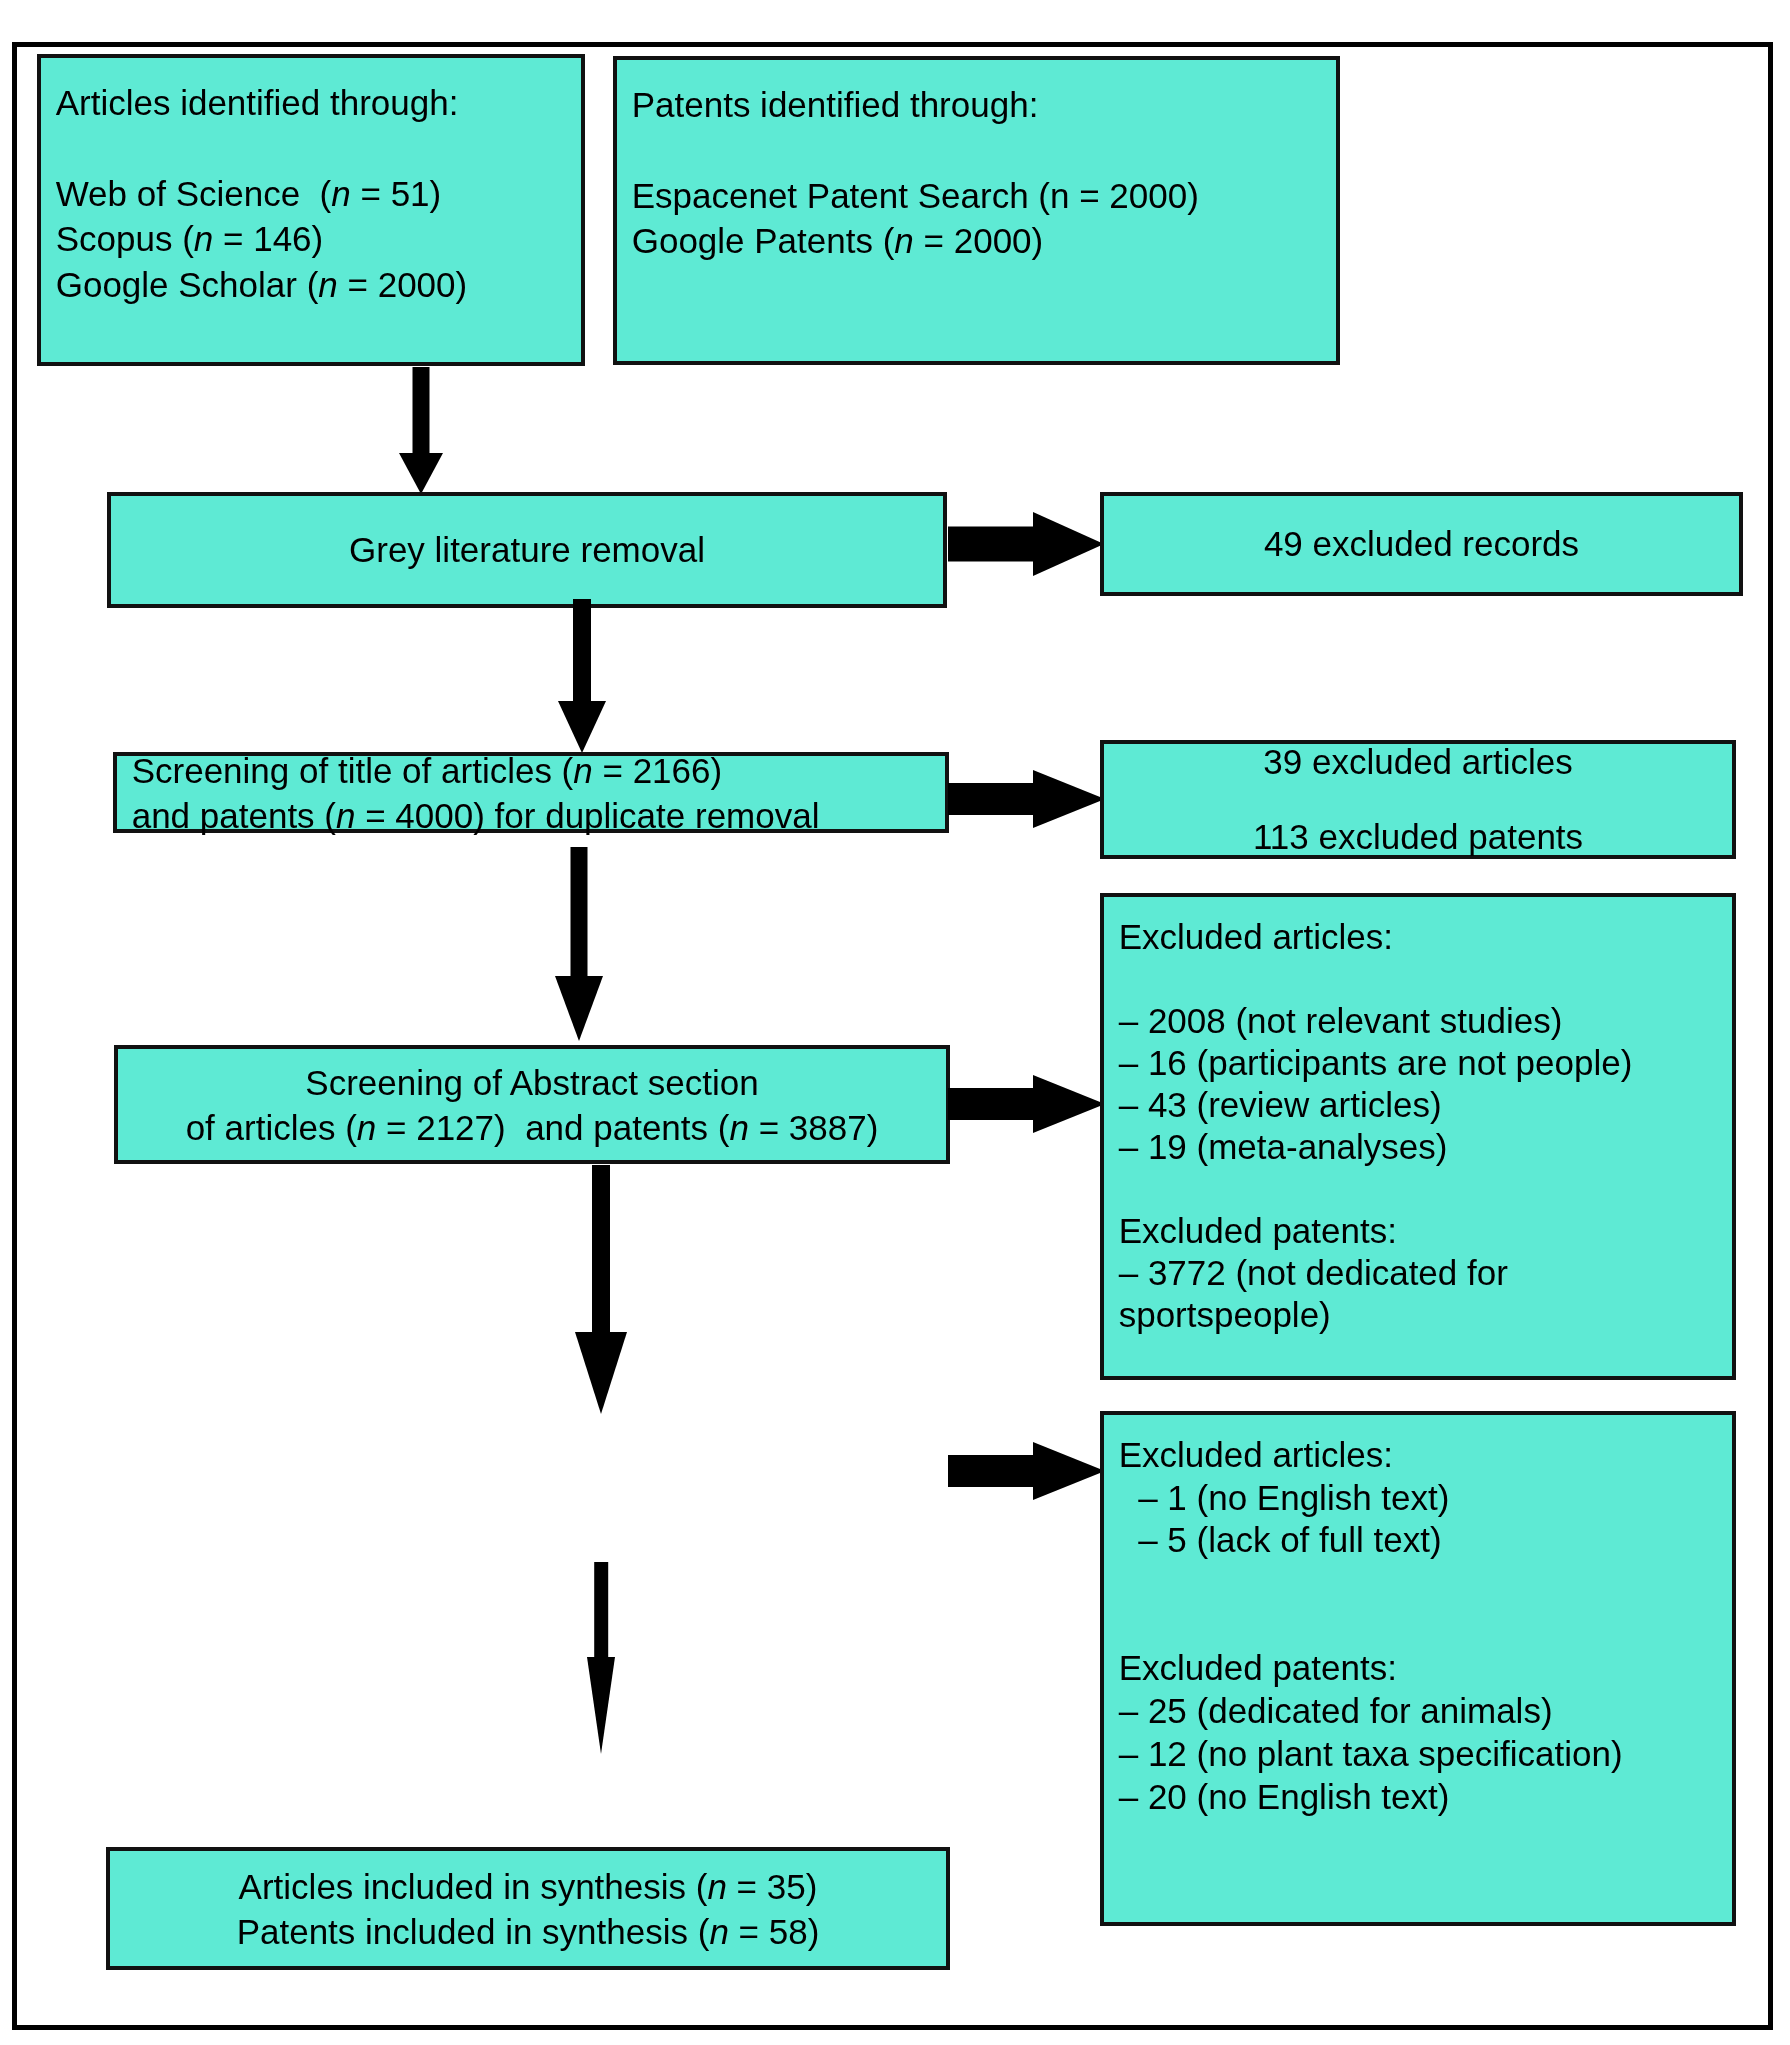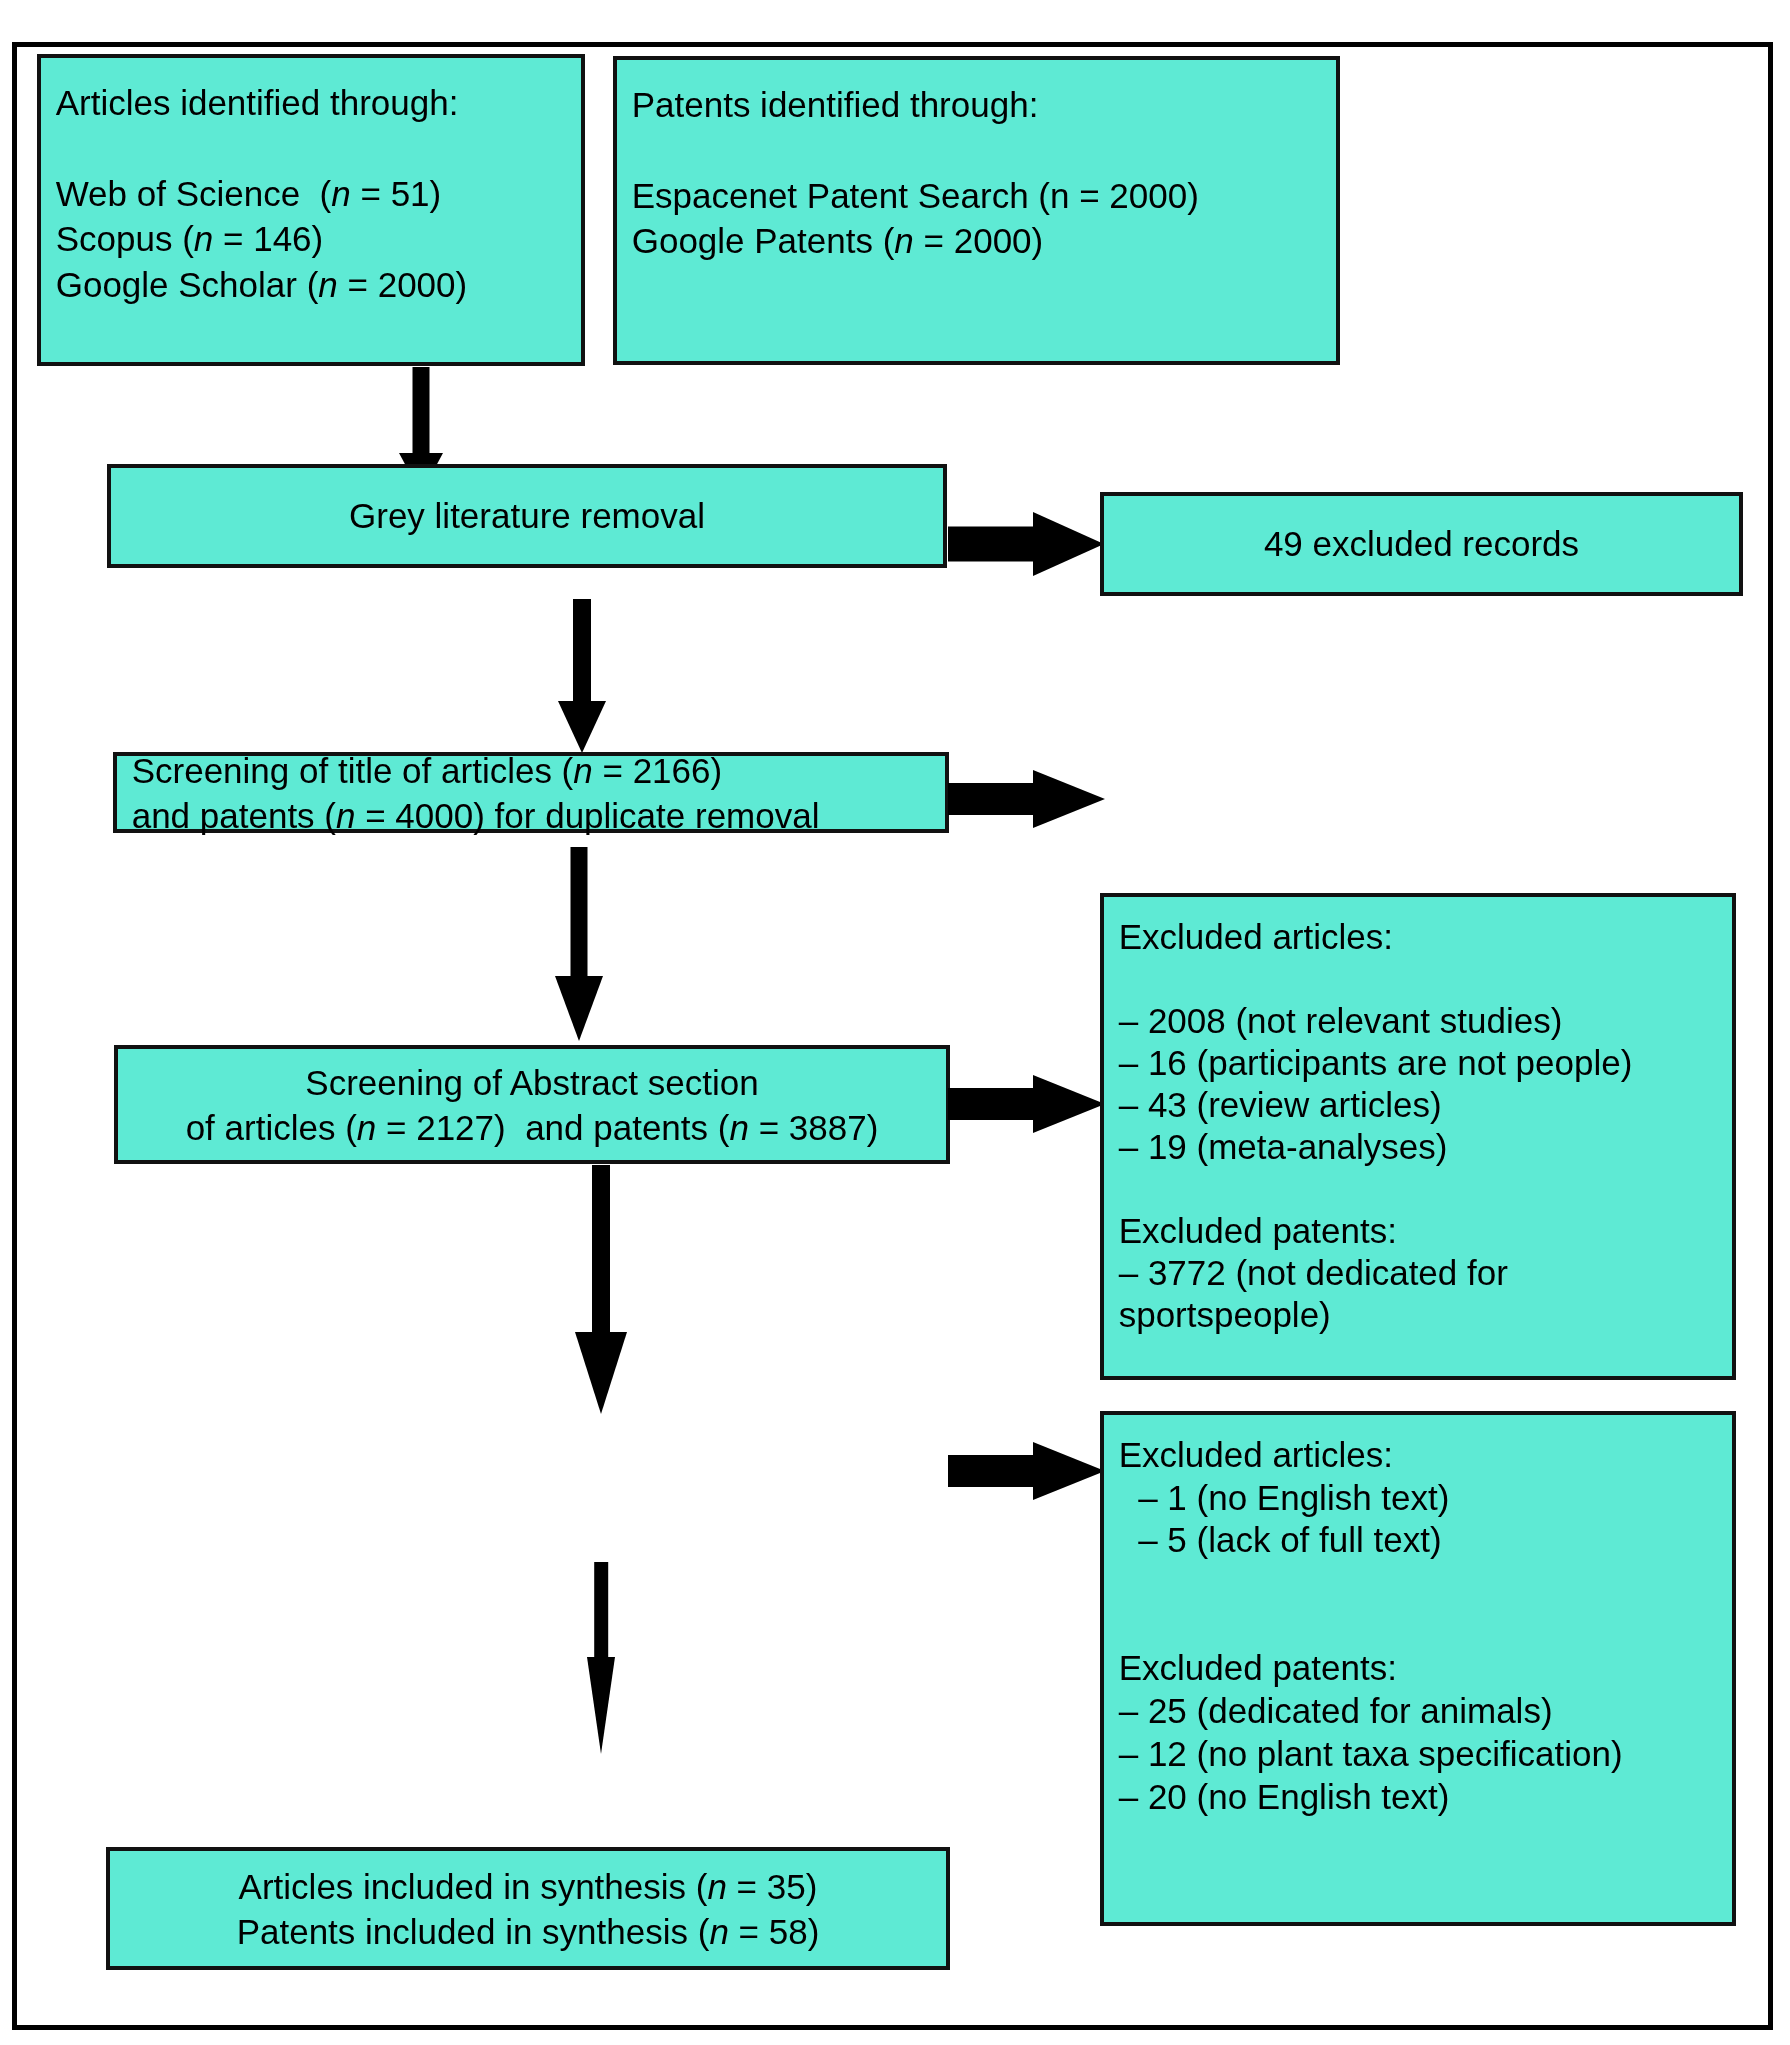--- a/index.html
+++ b/index.html
@@ -96,21 +96,21 @@
 
   <div class="node left" style="left:613px; top:56px; width:727px; height:309px;">
     <div class="inner" style="top:21.5px;">Patents identified through:<br><br>Espacenet Patent Search (n = 2000)<br>Google Patents (<span class="it">n</span> = 2000)</div>
   </div>
 
   <div class="v-arrow" style="left:390px; top:367px; width:62px; height:125px;">
     <div class="shaft" style="top:0; width:17px; height:91px;"></div>
     <div class="head" style="top:86px; border-left-width:22.6px; border-right-width:22.6px; border-top-width:41px;"></div>
   </div>
 
-  <div class="node center" style="left:107px; top:464px; width:840px; height:104px;">
+  <div class="node center" style="left:107px; top:492px; width:840px; height:116px;">
     <div class="inner vmid">Grey literature removal</div>
   </div>
 
   <div class="h-arrow" style="left:948px; top:492px; width:154px; height:104px;">
     <div class="shaft" style="left:0; width:105px; height:35px;"></div>
     <div class="head" style="left:85px; border-top-width:32px; border-bottom-width:32px; border-left-width:71px;"></div>
   </div>
 
   <div class="node center" style="left:1100px; top:492px; width:643px; height:104px;">
     <div class="inner vmid">49 excluded records</div>
@@ -123,20 +123,25 @@
 
   <div class="node left" style="left:113px; top:752px; width:836px; height:81px;">
     <div class="inner vmid">Screening of title of articles (<span class="it">n</span> = 2166)<br>and patents (<span class="it">n</span> = 4000) for duplicate removal</div>
   </div>
 
   <div class="h-arrow" style="left:948px; top:751px; width:154px; height:96px;">
     <div class="shaft" style="left:0; width:105px; height:32px;"></div>
     <div class="head" style="left:85px; border-top-width:29px; border-bottom-width:29px; border-left-width:72px;"></div>
   </div>
 
+  <div class="node center" style="left:1100px; top:740px; width:636px; height:119px;">
+    <div class="inner vmid" style="line-height:1.08;">39 excluded articles
+
+113 excluded patents</div>
+  </div>
 
   <div class="v-arrow" style="left:548px; top:847px; width:62px; height:193px;">
     <div class="shaft" style="top:0; width:17px; height:136px;"></div>
     <div class="head" style="top:129px; border-left-width:24px; border-right-width:24px; border-top-width:65px;"></div>
   </div>
 
   <div class="node center" style="left:114px; top:1045px; width:836px; height:119px;">
     <div class="inner vmid">Screening of Abstract section<br>of articles (<span class="it">n</span> = 2127)  and patents (<span class="it">n</span> = 3887)</div>
   </div>
 

